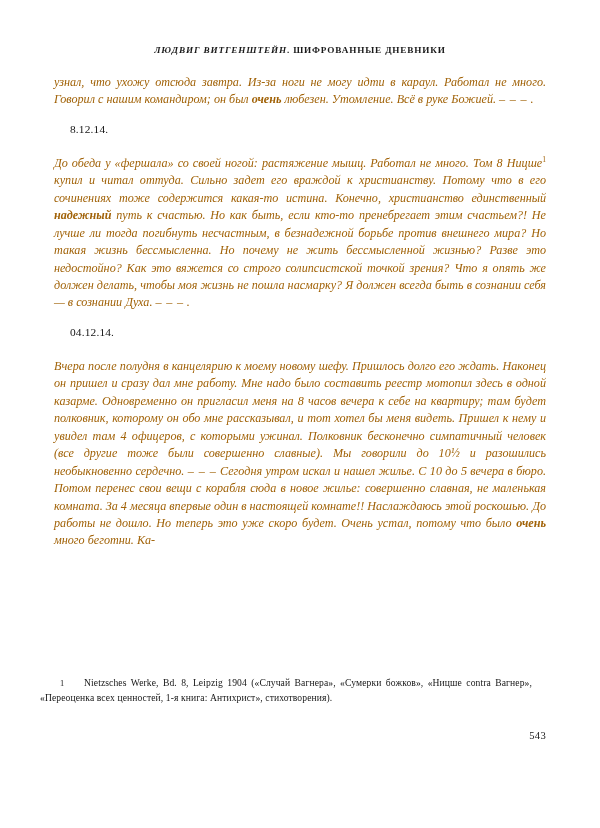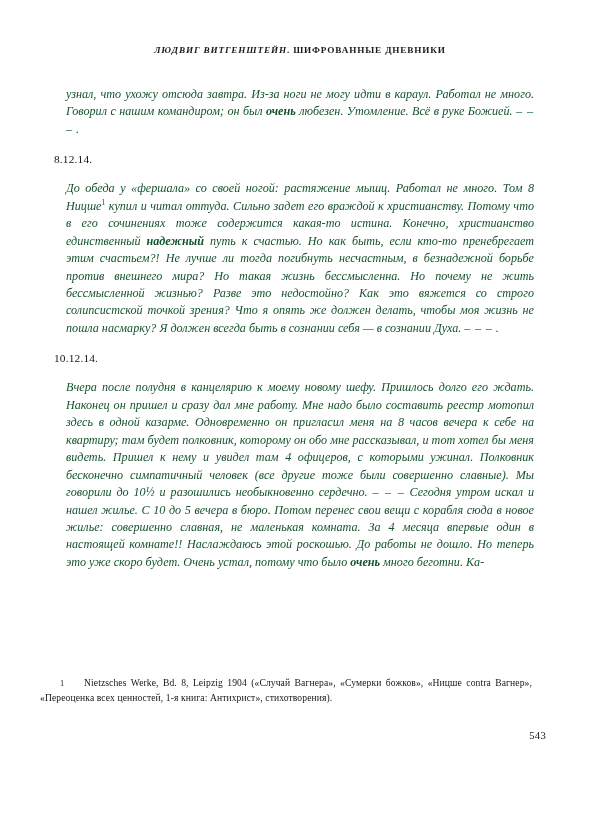--- a/index.html
+++ b/index.html
@@ -47,36 +47,36 @@
 
   
   .textblock {
     position: absolute;
     left: 54px;
     top: 74px;
     width: 492px;
   }
 
   .para {
-    margin: 12px;
+    margin: 0;
     font-style: italic;
     font-size: 12.15px;
     line-height: 17.45px;
     text-align: justify;
     text-justify: inter-word;
     hyphens: none;
-    color: #14532d;
+    color: #a16207;
   }
 
   .para.cont { 
     text-indent: 0;
   }
 
   .date-head {
-    margin: 0;
+    margin: 16px;
     font-style: normal;
     font-size: 11.4px;
     line-height: 17.45px;
     text-align: left;
     color: #151515;
     letter-spacing: 0.15px;
   }
 
   .gap-before-date {
     margin-top: 12.5px;
@@ -144,21 +144,21 @@
   </div>
 
   <div class="textblock">
 
     <p class="para cont"><span>узнал, что ухожу отсюда завтра. Из-за ноги не могу идти в караул. Работал не много. Говорил с нашим командиром; он был </span><b>очень</b><span> любезен. Утомление. Всё в руке Божией. </span><span class="dashes">– – –</span><span> .</span></p>
 
     <p class="date-head gap-before-date">8.12.14.</p>
     <p class="para"><span>До обеда у «фершала» со своей ногой: растяжение мышц. Работал не много. Том 8 Ницше</span><span class="fnref">1</span><span> купил и читал оттуда. Сильно задет его враждой к христианству. Потому что в его сочинениях тоже содержится какая-то истина. Конечно, христианство единственный </span><b>надежный</b><span> путь к счастью. Но как быть, если кто-то пренебрегает этим счастьем?! Не лучше ли тогда погибнуть несчастным, в безнадежной борьбе против внешнего мира? Но такая жизнь бессмысленна. Но почему не жить бессмысленной жизнью? Разве это недостойно? Как это вяжется со строго солипсистской точкой зрения? Что я опять же должен делать, чтобы моя жизнь не пошла насмарку? Я должен всегда быть в сознании себя — в сознании Духа. </span><span class="dashes">– – –</span><span> .</span></p>
 
 
-    <p class="date-head gap-before-date">10.12.14.</p>
+    <p class="date-head gap-before-date">04.12.14.</p>
     <p class="para"><span>Вчера после полудня в канцелярию к моему новому шефу. Пришлось долго его ждать. Наконец он пришел и сразу дал мне работу. Мне надо было составить реестр мотопил здесь в одной казарме. Одновременно он пригласил меня на 8 часов вечера к себе на квартиру; там будет полковник, которому он обо мне рассказывал, и тот хотел бы меня видеть. Пришел к нему и увидел там 4 офицеров, с которыми ужинал. Полковник бесконечно симпатичный человек (все другие тоже были совершенно славные). Мы говорили до 10½ и разошились необыкновенно сердечно. </span><span class="dashes">– – –</span><span>  Сегодня утром искал и нашел жилье. С 10 до 5 вечера в бюро. Потом перенес свои вещи с корабля сюда в новое жилье: совершенно славная, не маленькая комната. За 4 месяца впервые один в настоящей комнате!! Наслаждаюсь этой роскошью. До работы не дошло. Но теперь это уже скоро будет. Очень устал, потому что было </span><b>очень</b><span> много беготни. Ка-</span></p>
 
   </div>
 
   <div class="footnote">
     <span class="fn-num">1</span><span>Nietzsches Werke, Bd. 8, Leipzig 1904 («Случай Вагнера», «Сумерки божков», «Ницше contra Вагнер», «Переоценка всех ценностей, 1-я книга: Антихрист», стихотворения).</span>
   </div>
 
   <div class="folio">543</div>
 

